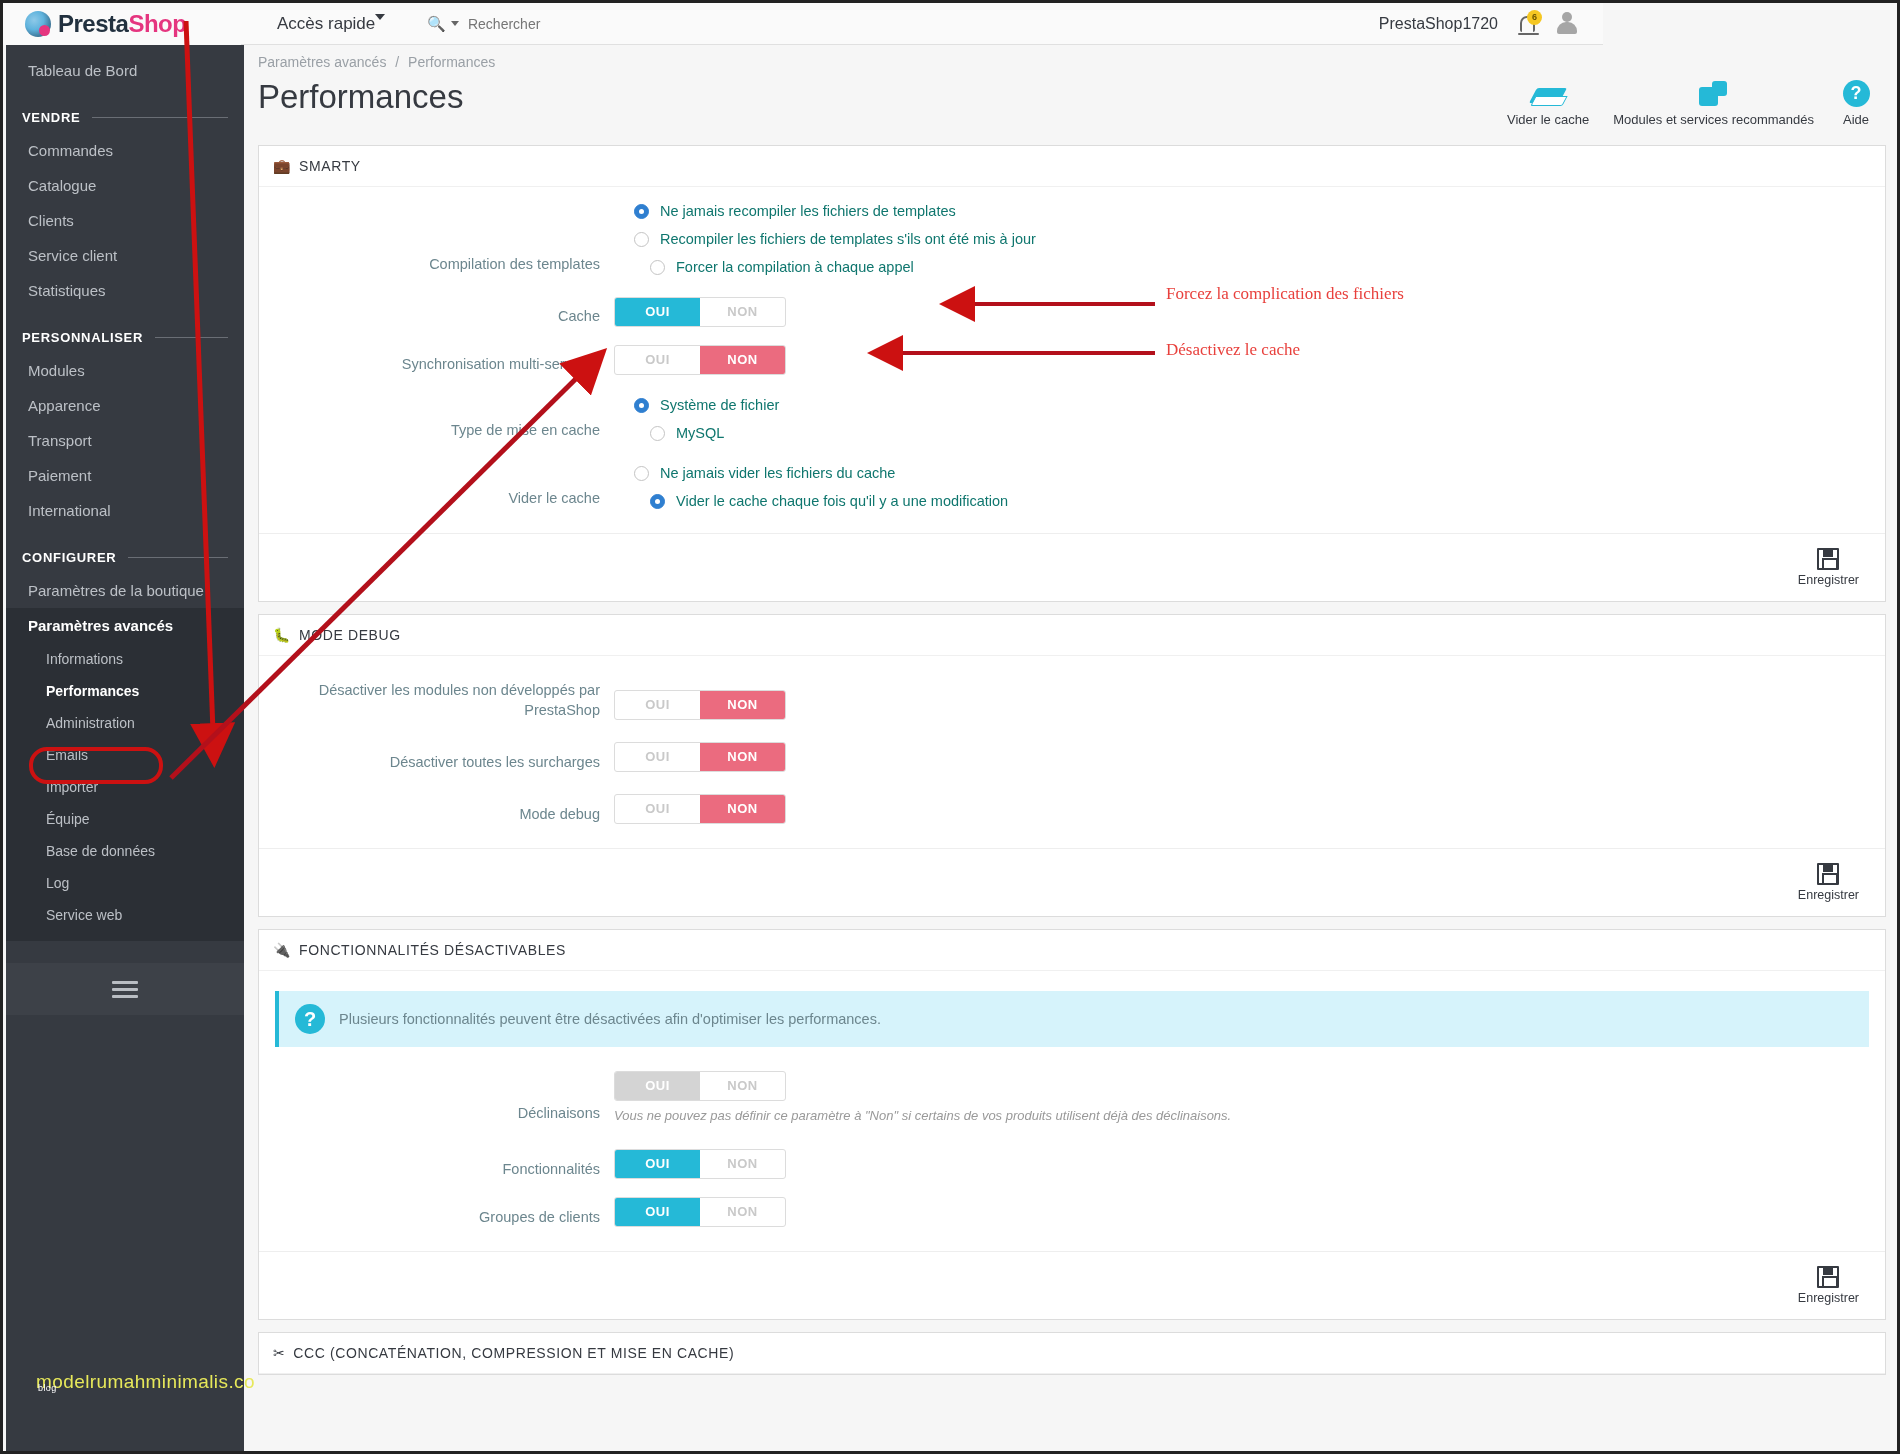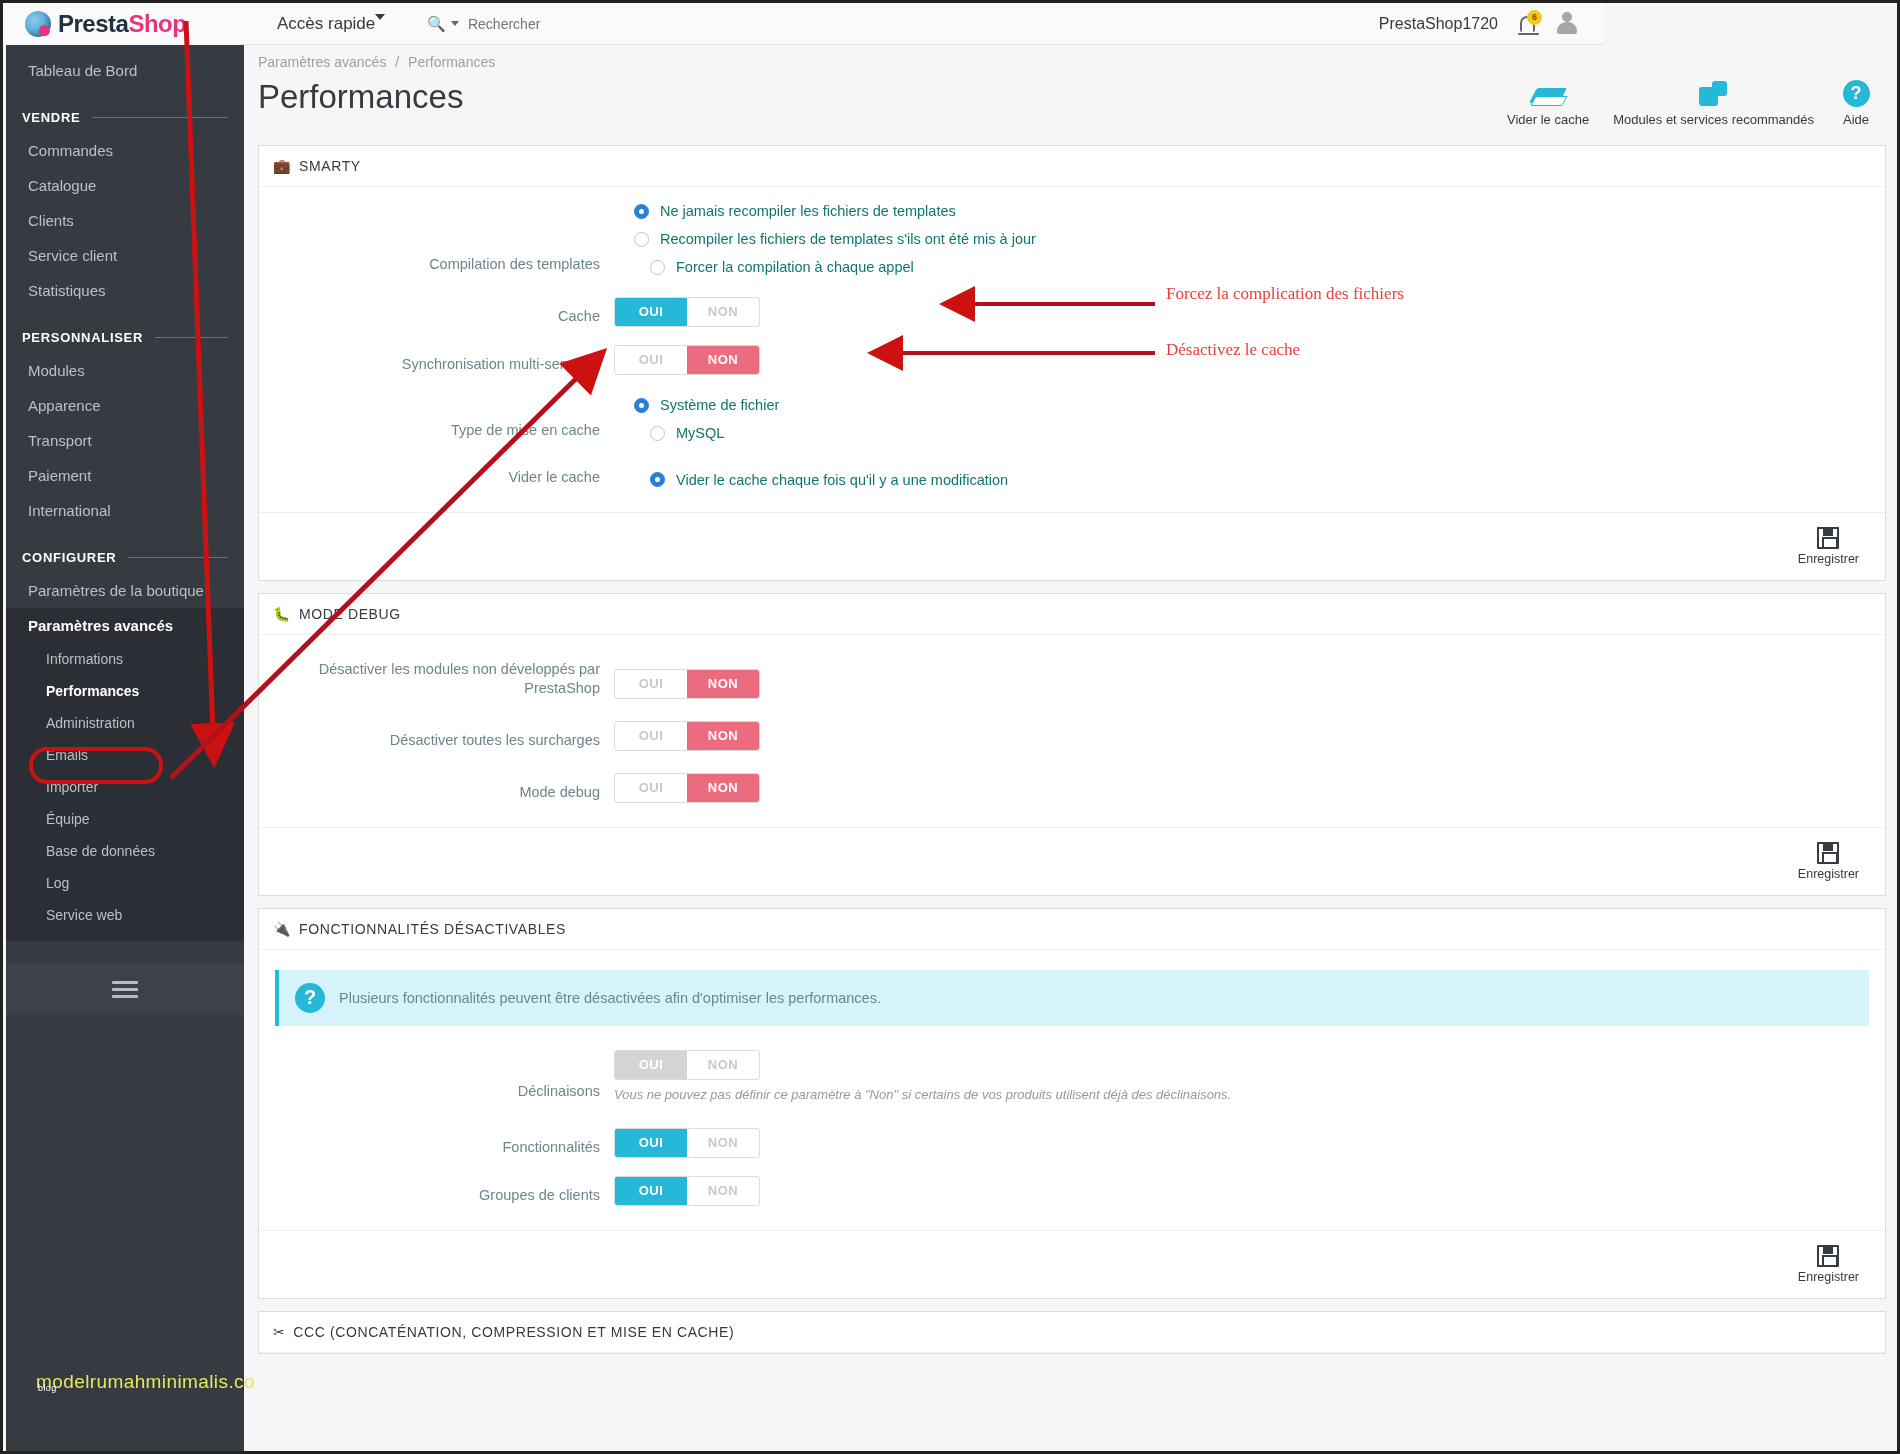--- a/index.html
+++ b/index.html
@@ -270,21 +270,21 @@
   }
   .radio.on::after {
     content: ""; position: absolute; top: 4px; left: 4px;
     width: 5px; height: 5px; border-radius: 50%; background: #ffffff;
   }
   .toggle {
     display: inline-flex; border: 1px solid #dcdcdc;
     border-radius: 3px; overflow: hidden; background: #fff;
   }
   .toggle .opt {
-    width: 72px; height: 28px; line-height: 28px; text-align: center;
+    width: 85px; height: 28px; line-height: 28px; text-align: center;
     font-size: 13px; font-weight: bold; color: #c9c9c9; cursor: pointer;
     letter-spacing: 0.5px;
   }
   .toggle .opt.on-yes { background: #25b9d7; color: #ffffff; }
   .toggle .opt.on-no  { background: #eb6b7f; color: #ffffff; }
   .toggle .opt.on-dim { background: #d4d4d4; color: #ffffff; }
   .hint {
     font-size: 13px; color: #999; font-style: italic;
     margin-top: 7px;
   }
@@ -485,20 +485,24 @@
               <span class="radio"></span>
               <span>MySQL</span>
             </label>
           </div>
         </div>
 
         <div class="frow" style="margin-top:24px;">
           <div class="flabel">Vider le cache</div>
           <div class="fcontrol">
             <label class="radio-line">
+              <span class="radio"></span>
+              <span>Ne jamais vider les fichiers du cache</span>
+            </label>
+            <label class="radio-line">
               <span class="radio on"></span>
               <span>Vider le cache chaque fois qu'il y a une modification</span>
             </label>
           </div>
         </div>
 
       </div>
       <div class="panel-foot">
         <div class="save-btn">
           <div class="floppy"></div>

